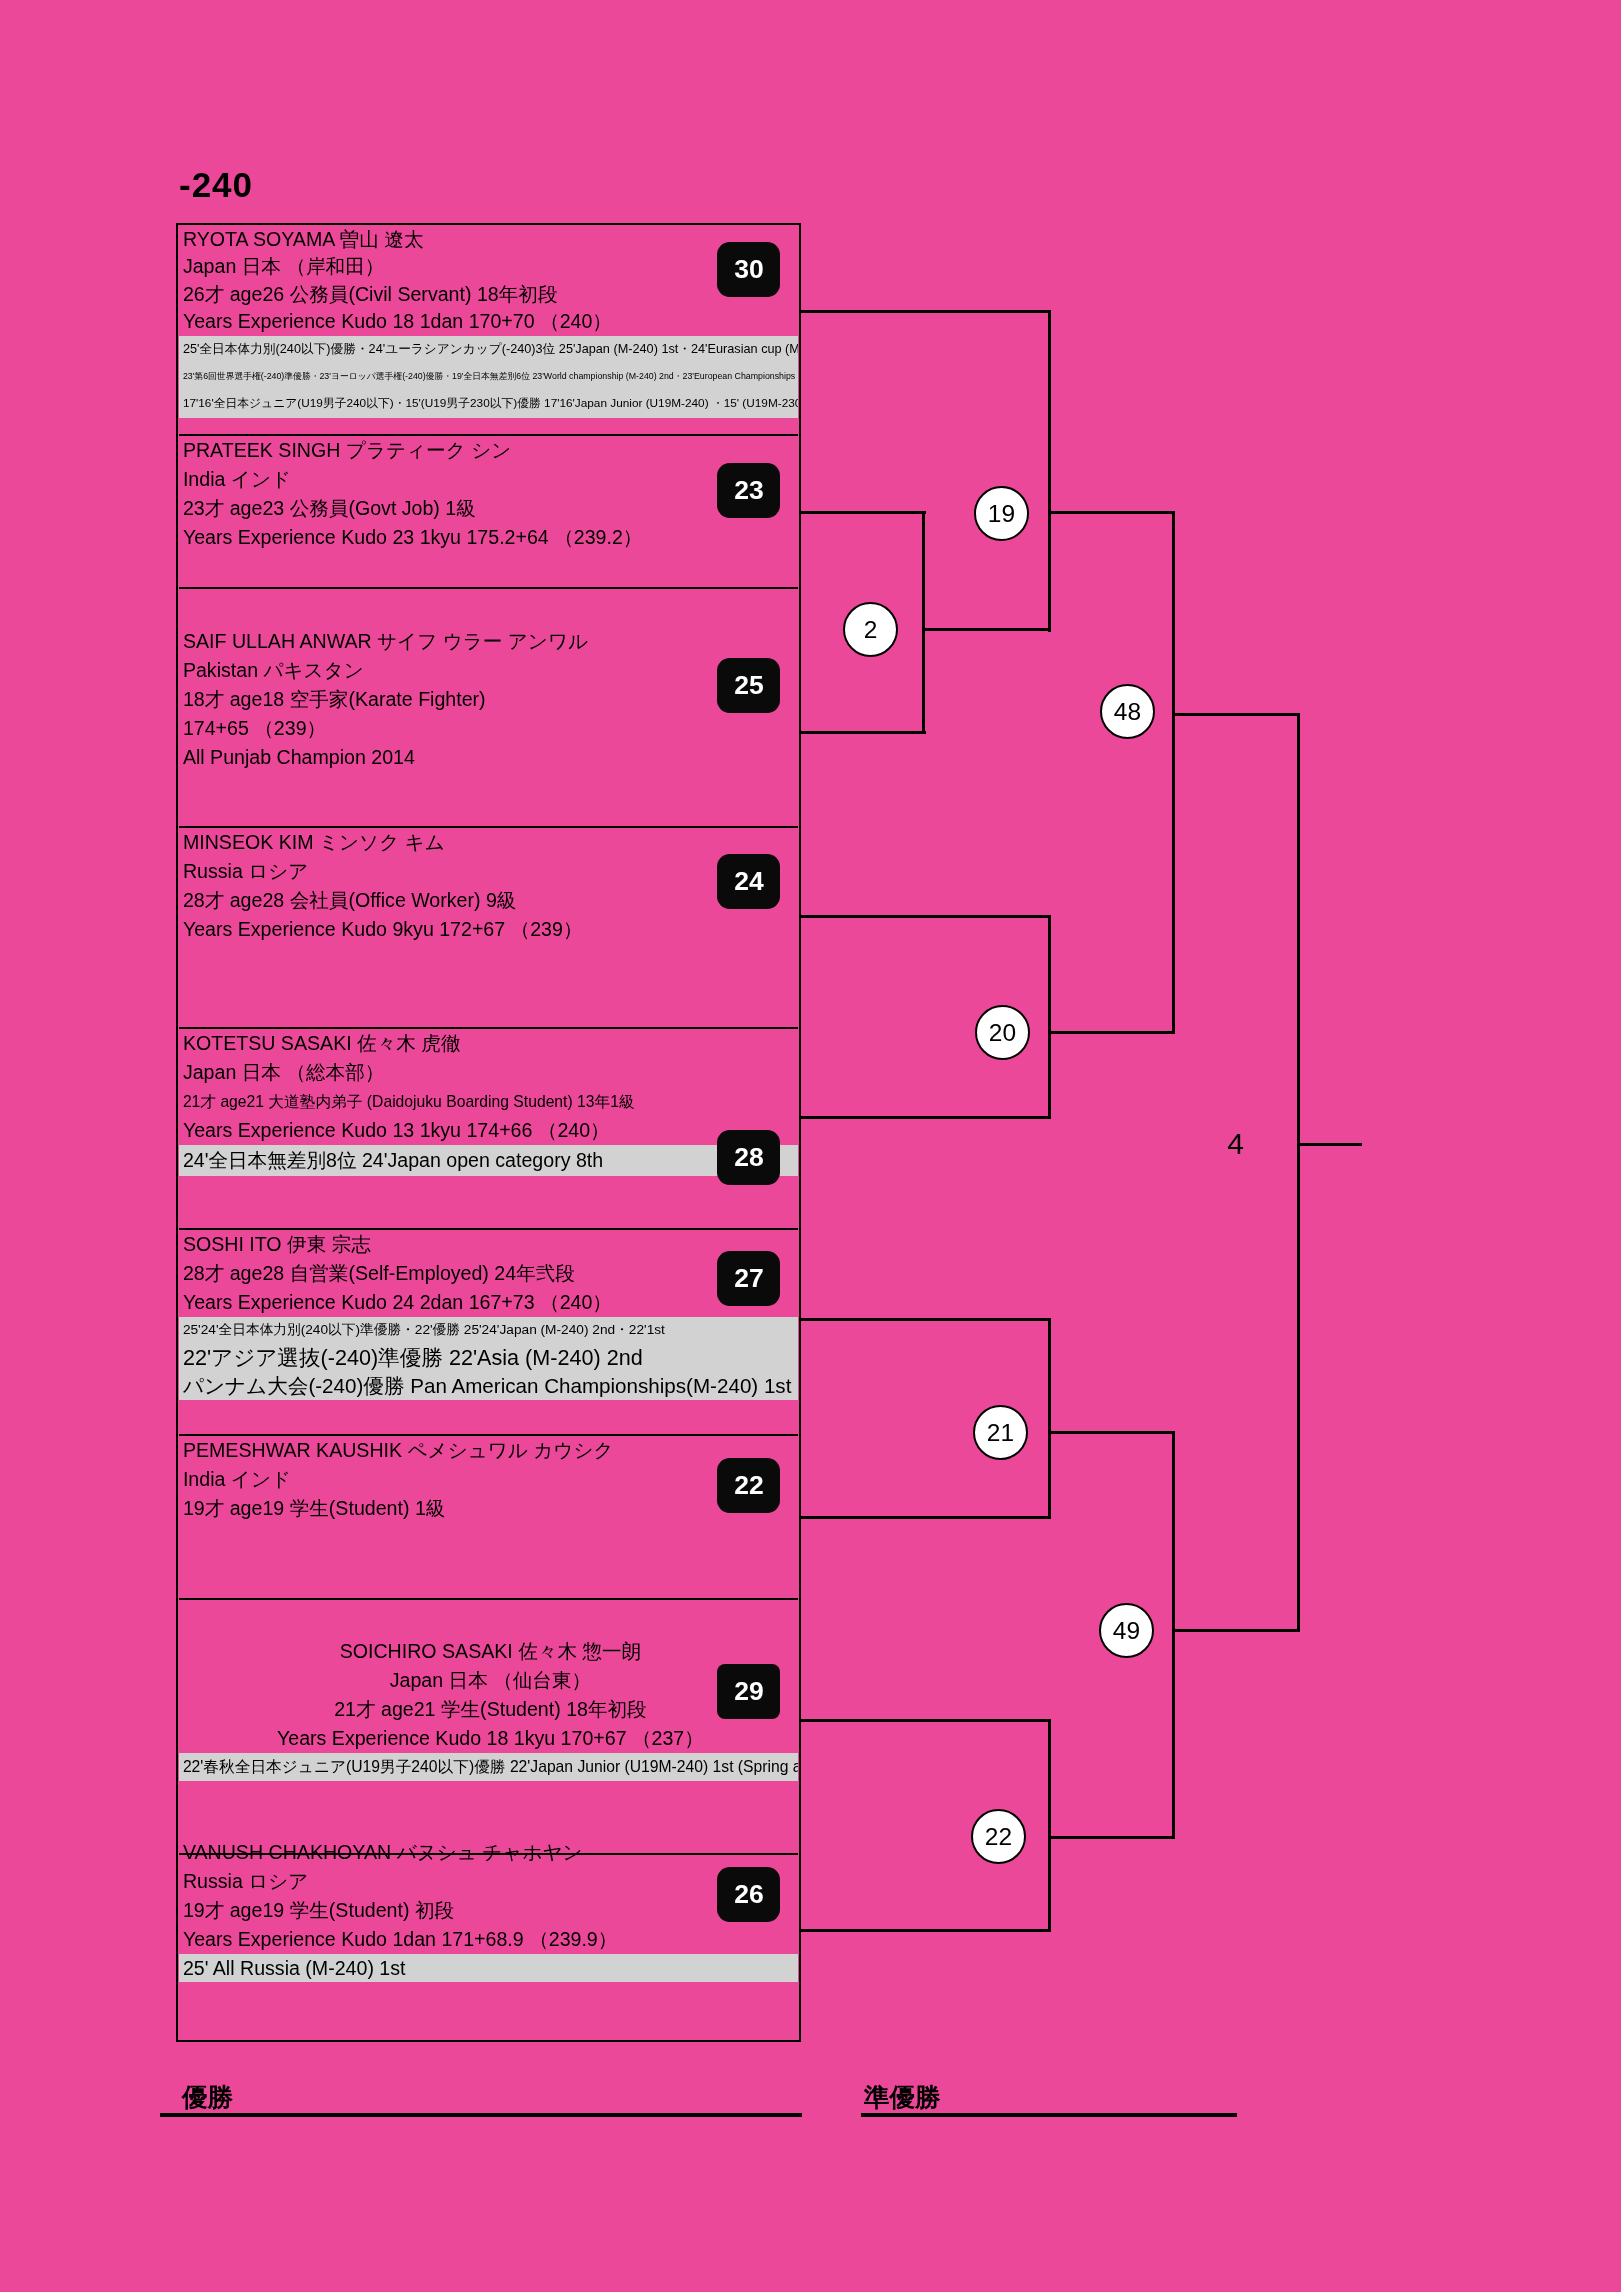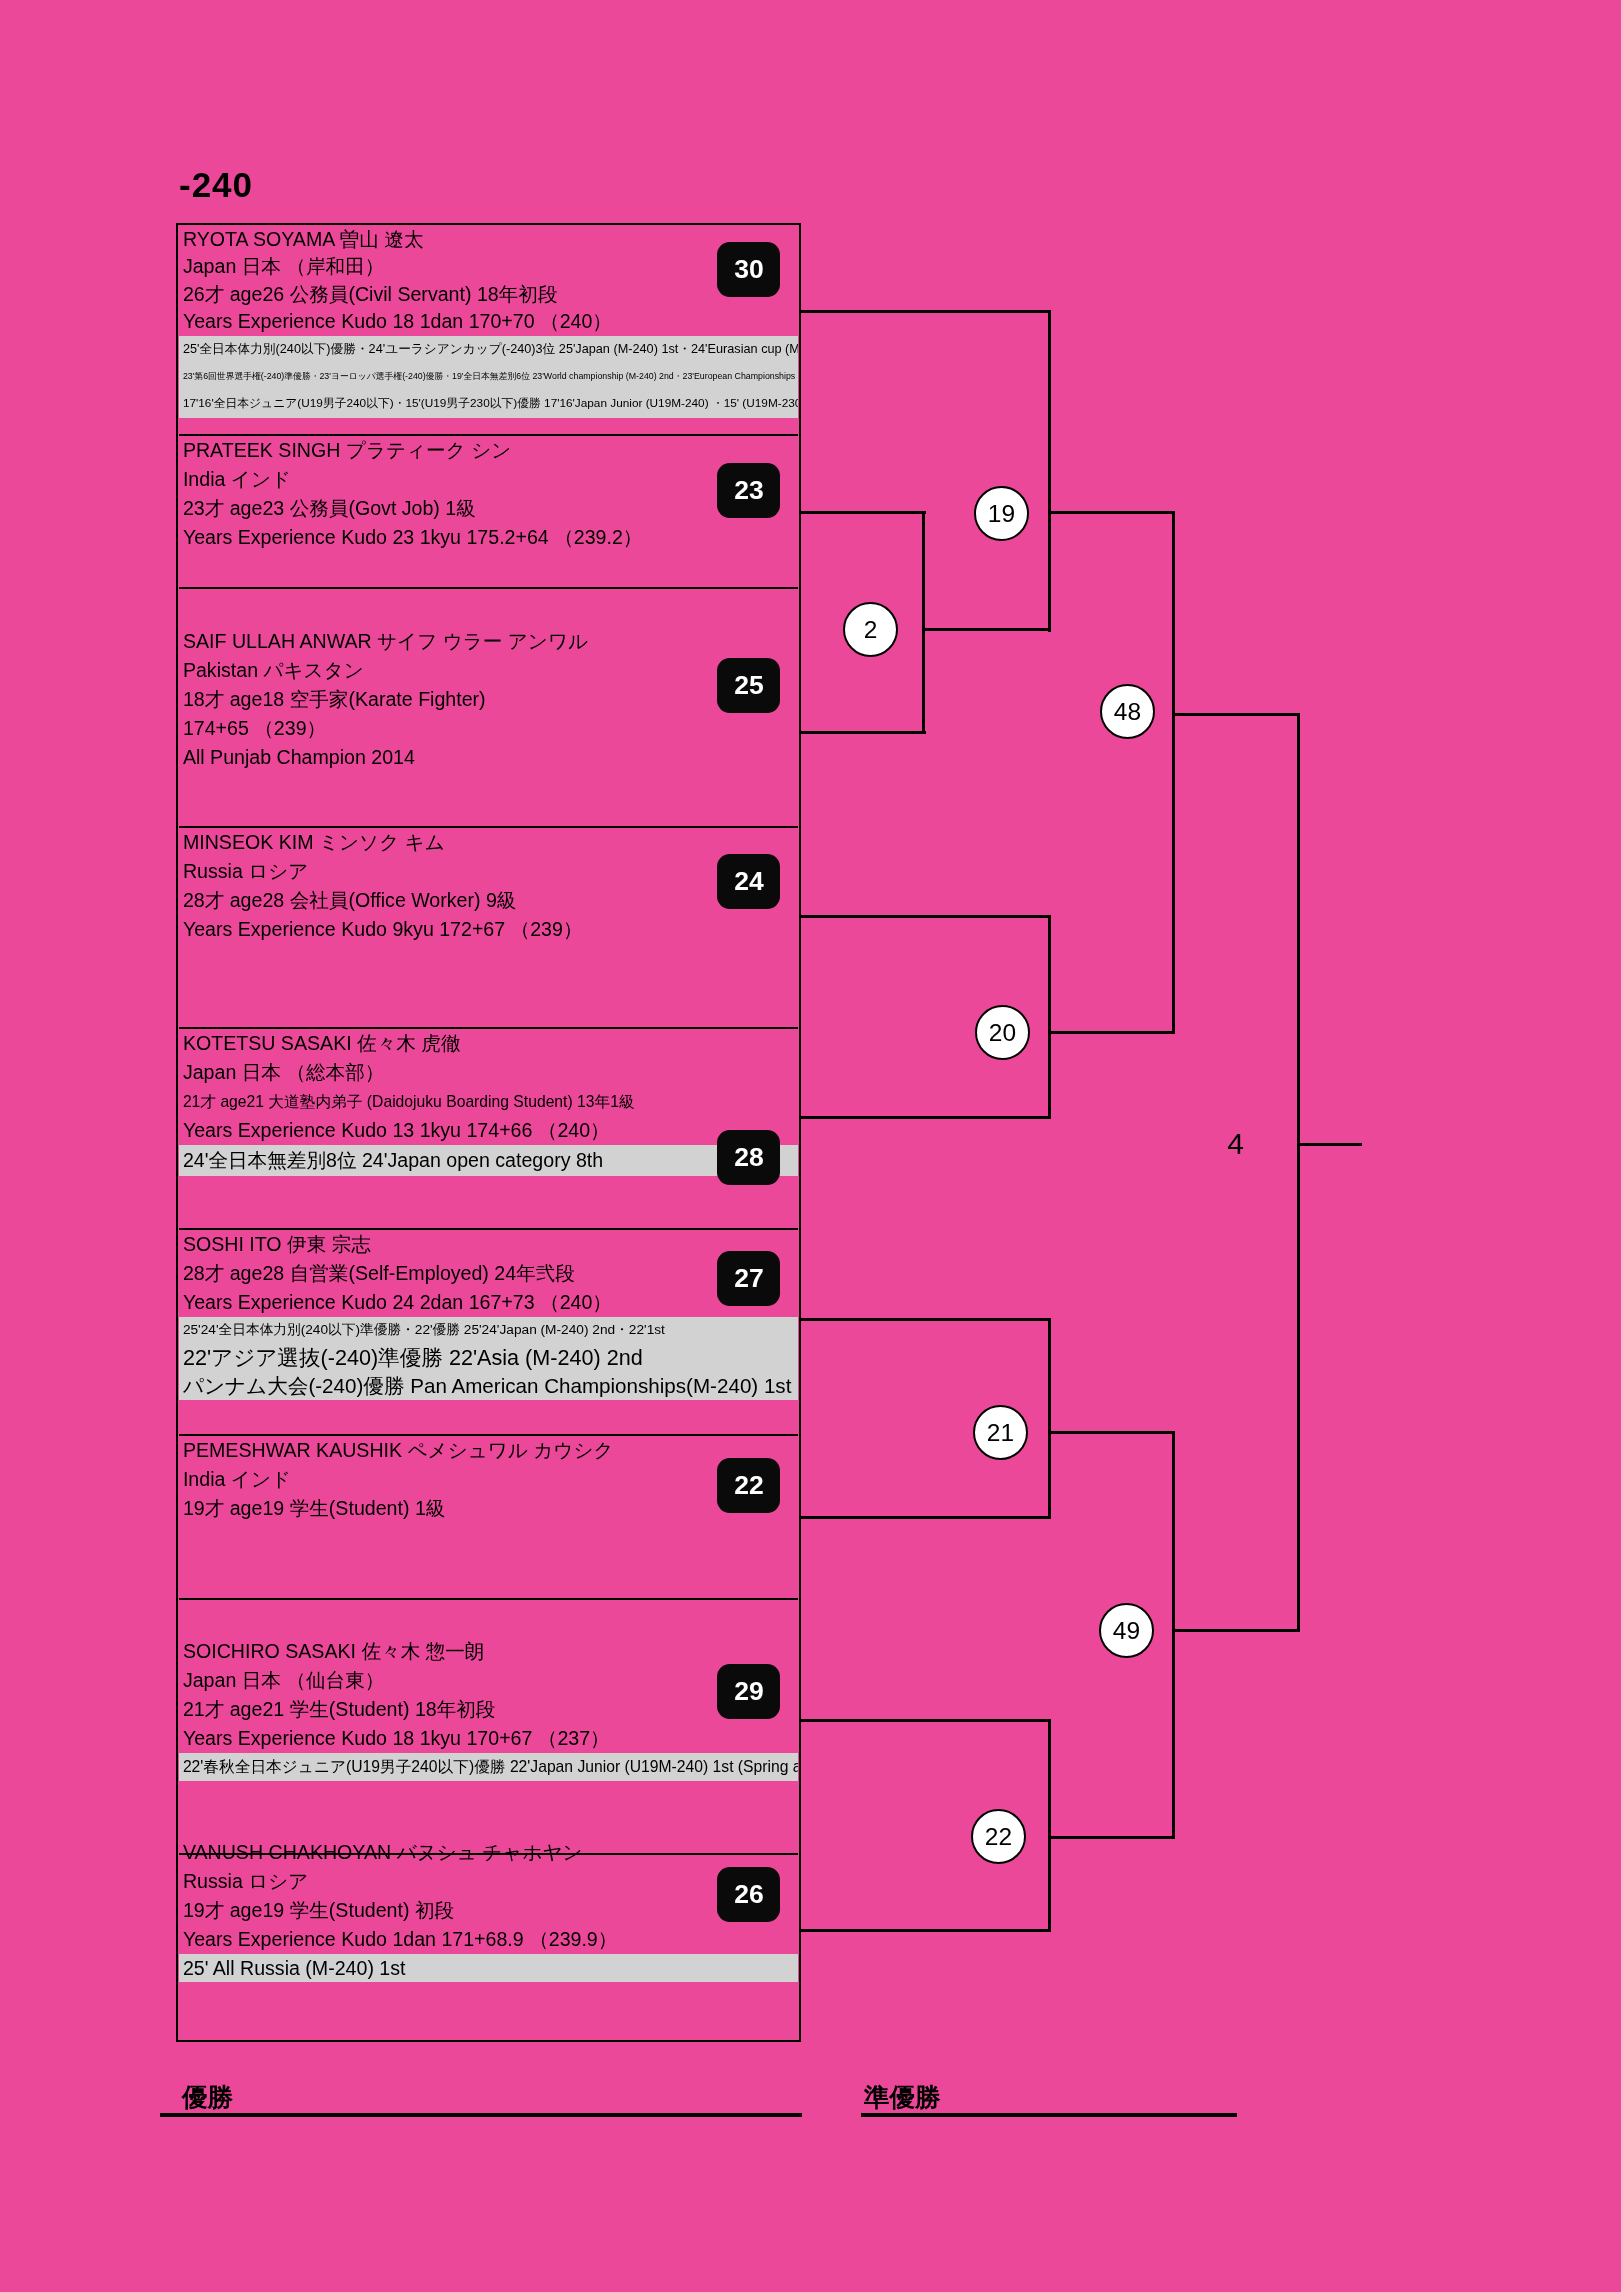--- a/index.html
+++ b/index.html
@@ -128,27 +128,27 @@
     <div class="match-box" style="top:20.6px;">27</div>
   </div>
 
   <div class="block sep" style="top:1436px;height:164px;">
     <div class="line">PEMESHWAR KAUSHIK  ペメシュワル カウシク</div>
     <div class="line">India  インド</div>
     <div class="line">19才  age19  学生(Student)  1級</div>
     <div class="match-box" style="top:21.6px;">22</div>
   </div>
 
-  <div class="block sep" style="top:1637px;height:218px;">
+  <div class="block sep" style="top:1637px;height:218px;text-align:center;">
     <div class="line">SOICHIRO SASAKI  佐々木 惣一朗</div>
     <div class="line">Japan  日本 （仙台東）</div>
     <div class="line">21才  age21  学生(Student)  18年初段</div>
     <div class="line">Years Experience Kudo 18  1kyu  170+67 （237）</div>
     <div class="line gray lh29 f16">22'春秋全日本ジュニア(U19男子240以下)優勝  22'Japan Junior (U19M-240) 1st (Spring and Fall)</div>
-    <div class="match-box" style="top:26.5px;">29</div>
+    <div class="match-box" style="top:26.5px;border-radius:8px;">29</div>
   </div>
 
   <div class="block" style="top:1838px;height:202px;">
     <div class="line">VANUSH CHAKHOYAN  バヌシュ チャホヤン</div>
     <div class="line">Russia  ロシア</div>
     <div class="line">19才  age19  学生(Student)  初段</div>
     <div class="line">Years Experience Kudo  1dan  171+68.9 （239.9）</div>
     <div class="line gray lh29">25' All Russia (M-240) 1st</div>
     <div class="match-box" style="top:29px;">26</div>
   </div>

